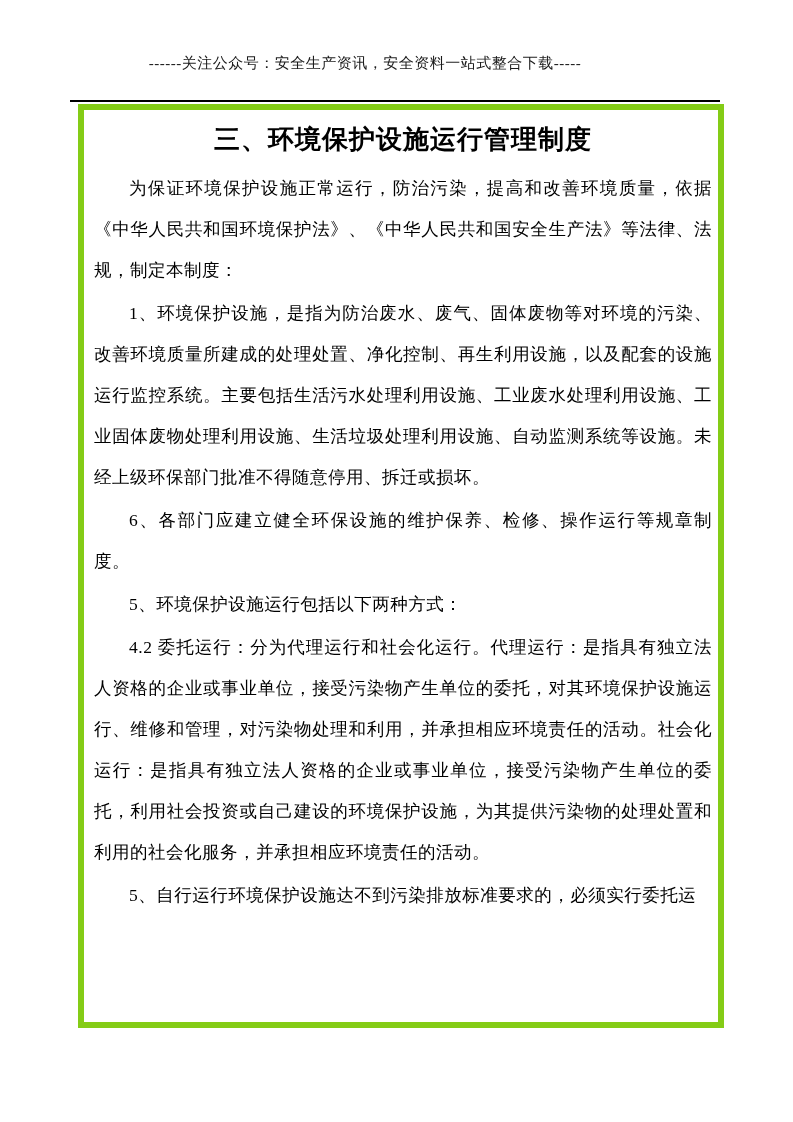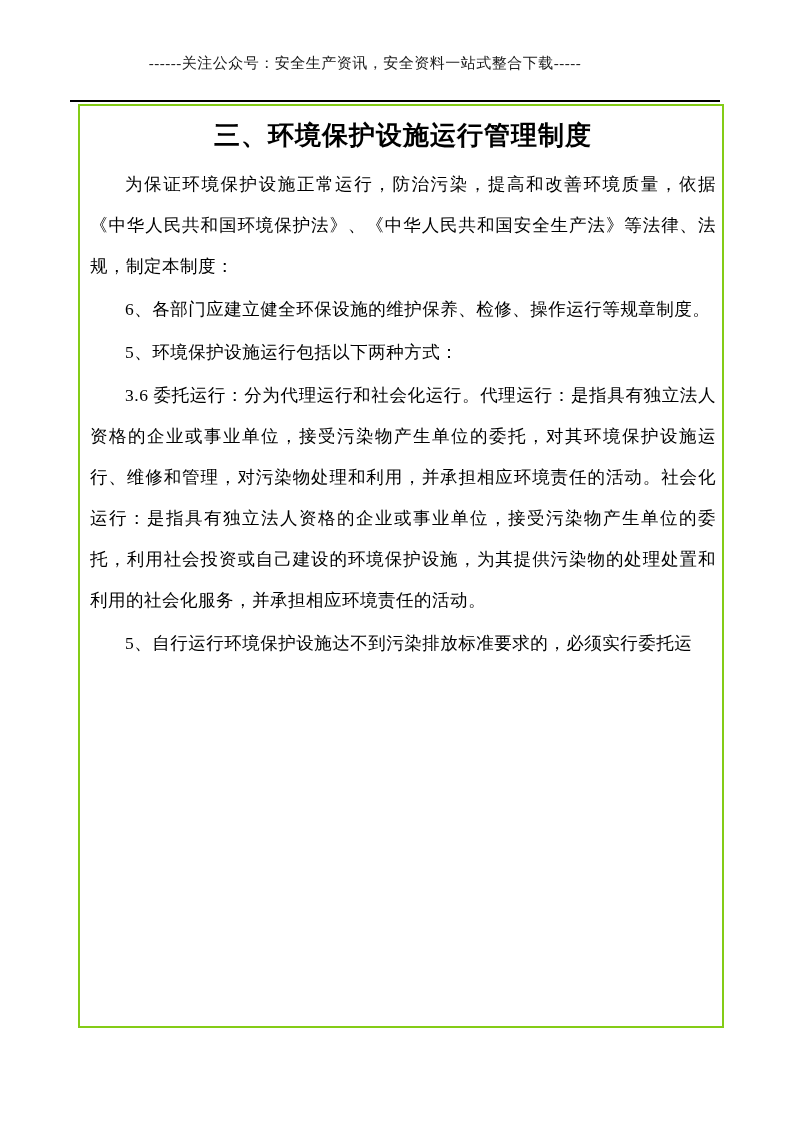--- a/index.html
+++ b/index.html
@@ -37,21 +37,21 @@
     height: 2px;
     background: #000000;
   }
 
   .doc-frame {
     position: absolute;
     top: 104px;
     left: 78px;
     width: 646px;
     height: 924px;
-    border: 2px solid #84cc16;
+    border: 6px solid #84cc16;
     padding: 6px 4px 0 8px;
     overflow: hidden;
   }
 
   .doc-title {
     margin: 2px 0 6px 0;
     text-align: center;
     font-weight: bold;
     font-size: 26px;
     line-height: 44px;
@@ -77,26 +77,27 @@
   <div class="promo-header">------关注公众号：安全生产资讯，安全资料一站式整合下载-----</div>
 
   <div class="top-rule"></div>
 
   <div class="doc-frame">
 
     <h1 class="doc-title">三、环境保护设施运行管理制度</h1>
 
     <p>为保证环境保护设施正常运行，防治污染，提高和改善环境质量，依据《中华人民共和国环境保护法》、《中华人民共和国安全生产法》等法律、法规，制定本制度：</p>
 
+    <p>1、环境保护设施，是指为防治废水、废气、固体废物等对环境的污染、改善环境质量所建成的处理处置、净化控制、再生利用设施，以及配套的设施运行监控系统。主要包括生活污水处理利用设施、工业废水处理利用设施、工业固体废物处理利用设施、生活垃圾处理利用设施、自动监测系统等设施。未经上级环保部门批准不得随意停用、拆迁或损坏。</p>
 
 
     <p>6、各部门应建立健全环保设施的维护保养、检修、操作运行等规章制度。</p>
 
     <p>5、环境保护设施运行包括以下两种方式：</p>
 
 
-    <p>3.6 委托运行：分为代理运行和社会化运行。代理运行：是指具有独立法人资格的企业或事业单位，接受污染物产生单位的委托，对其环境保护设施运行、维修和管理，对污染物处理和利用，并承担相应环境责任的活动。社会化运行：是指具有独立法人资格的企业或事业单位，接受污染物产生单位的委托，利用社会投资或自己建设的环境保护设施，为其提供污染物的处理处置和利用的社会化服务，并承担相应环境责任的活动。</p>
+    <p>4.2 委托运行：分为代理运行和社会化运行。代理运行：是指具有独立法人资格的企业或事业单位，接受污染物产生单位的委托，对其环境保护设施运行、维修和管理，对污染物处理和利用，并承担相应环境责任的活动。社会化运行：是指具有独立法人资格的企业或事业单位，接受污染物产生单位的委托，利用社会投资或自己建设的环境保护设施，为其提供污染物的处理处置和利用的社会化服务，并承担相应环境责任的活动。</p>
 
     <p>5、自行运行环境保护设施达不到污染排放标准要求的，必须实行委托运</p>
 
   </div>
 
 </div>
 
 </body></html>

